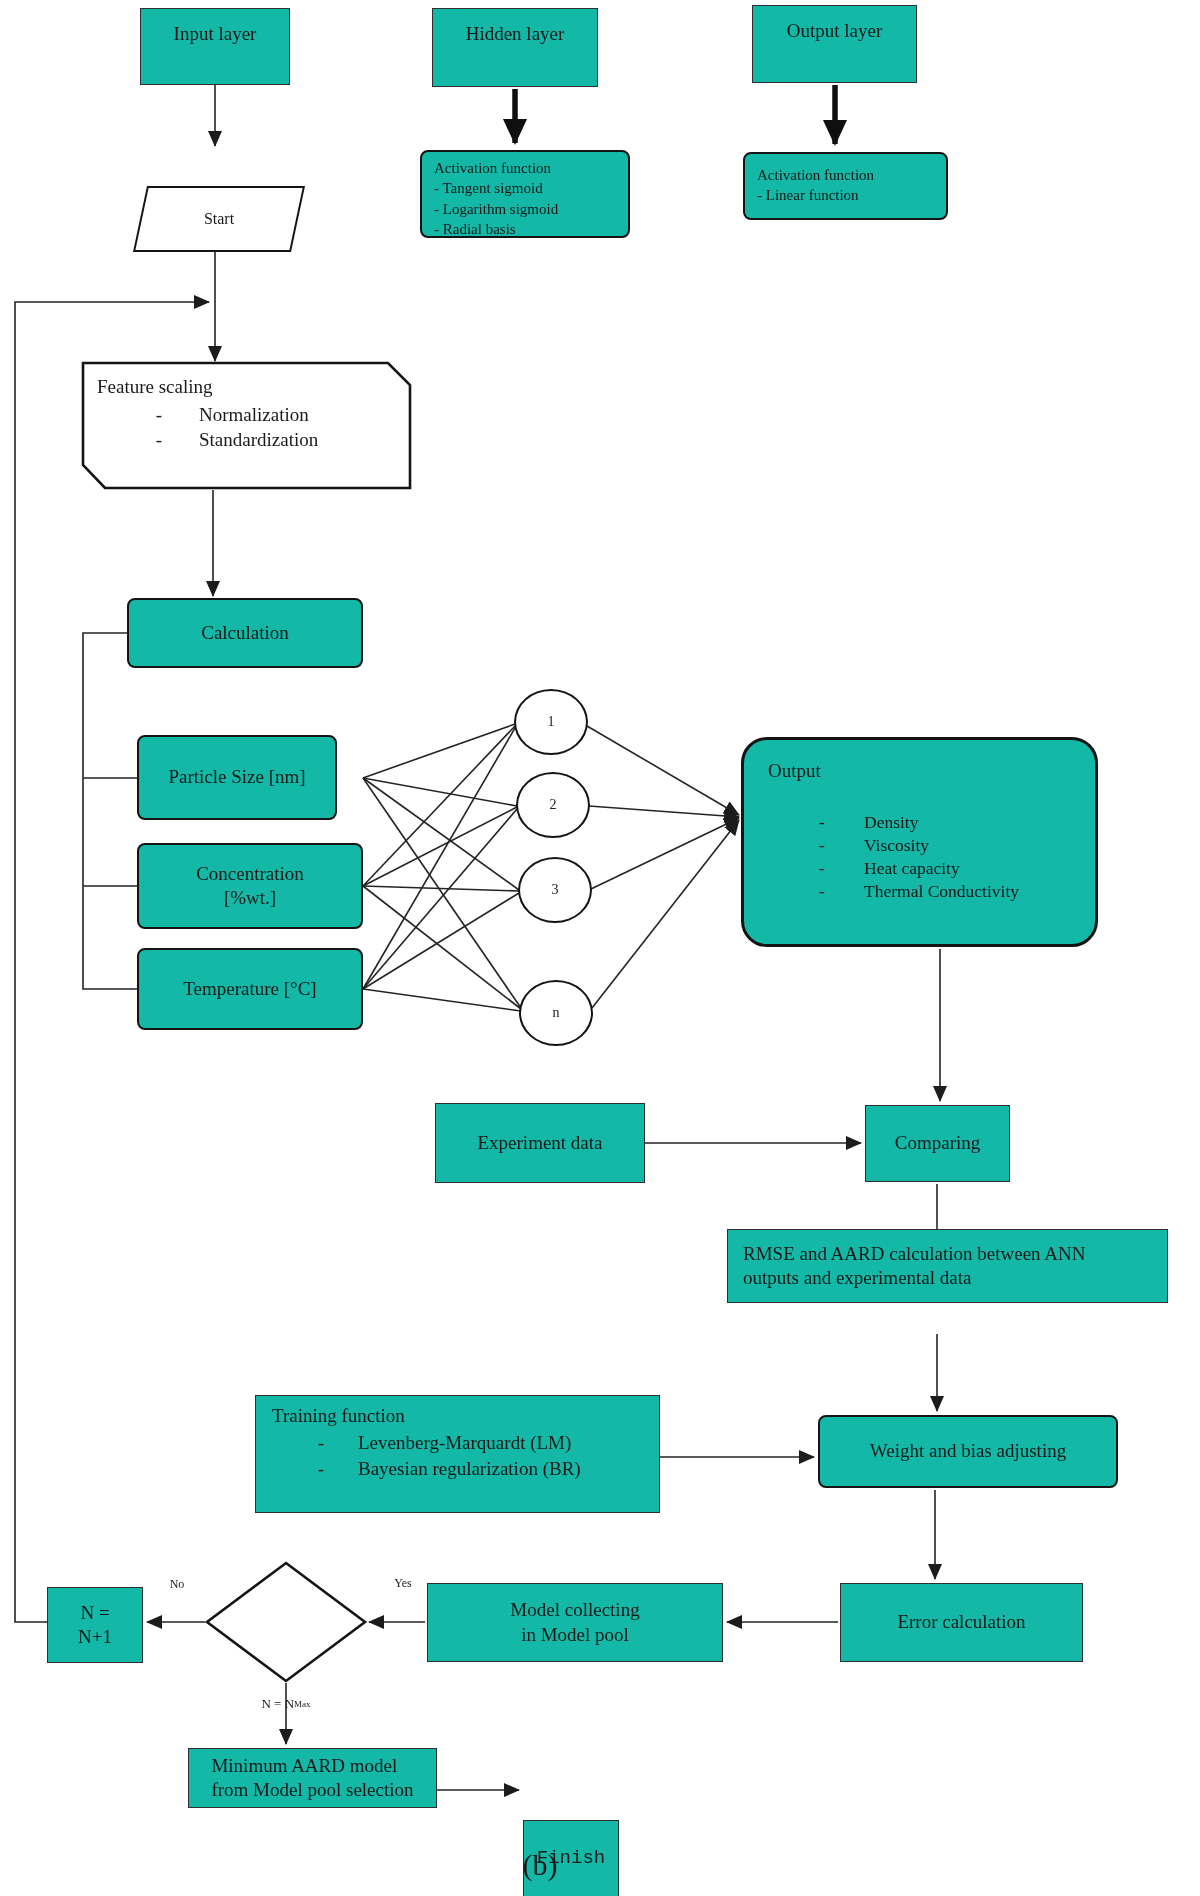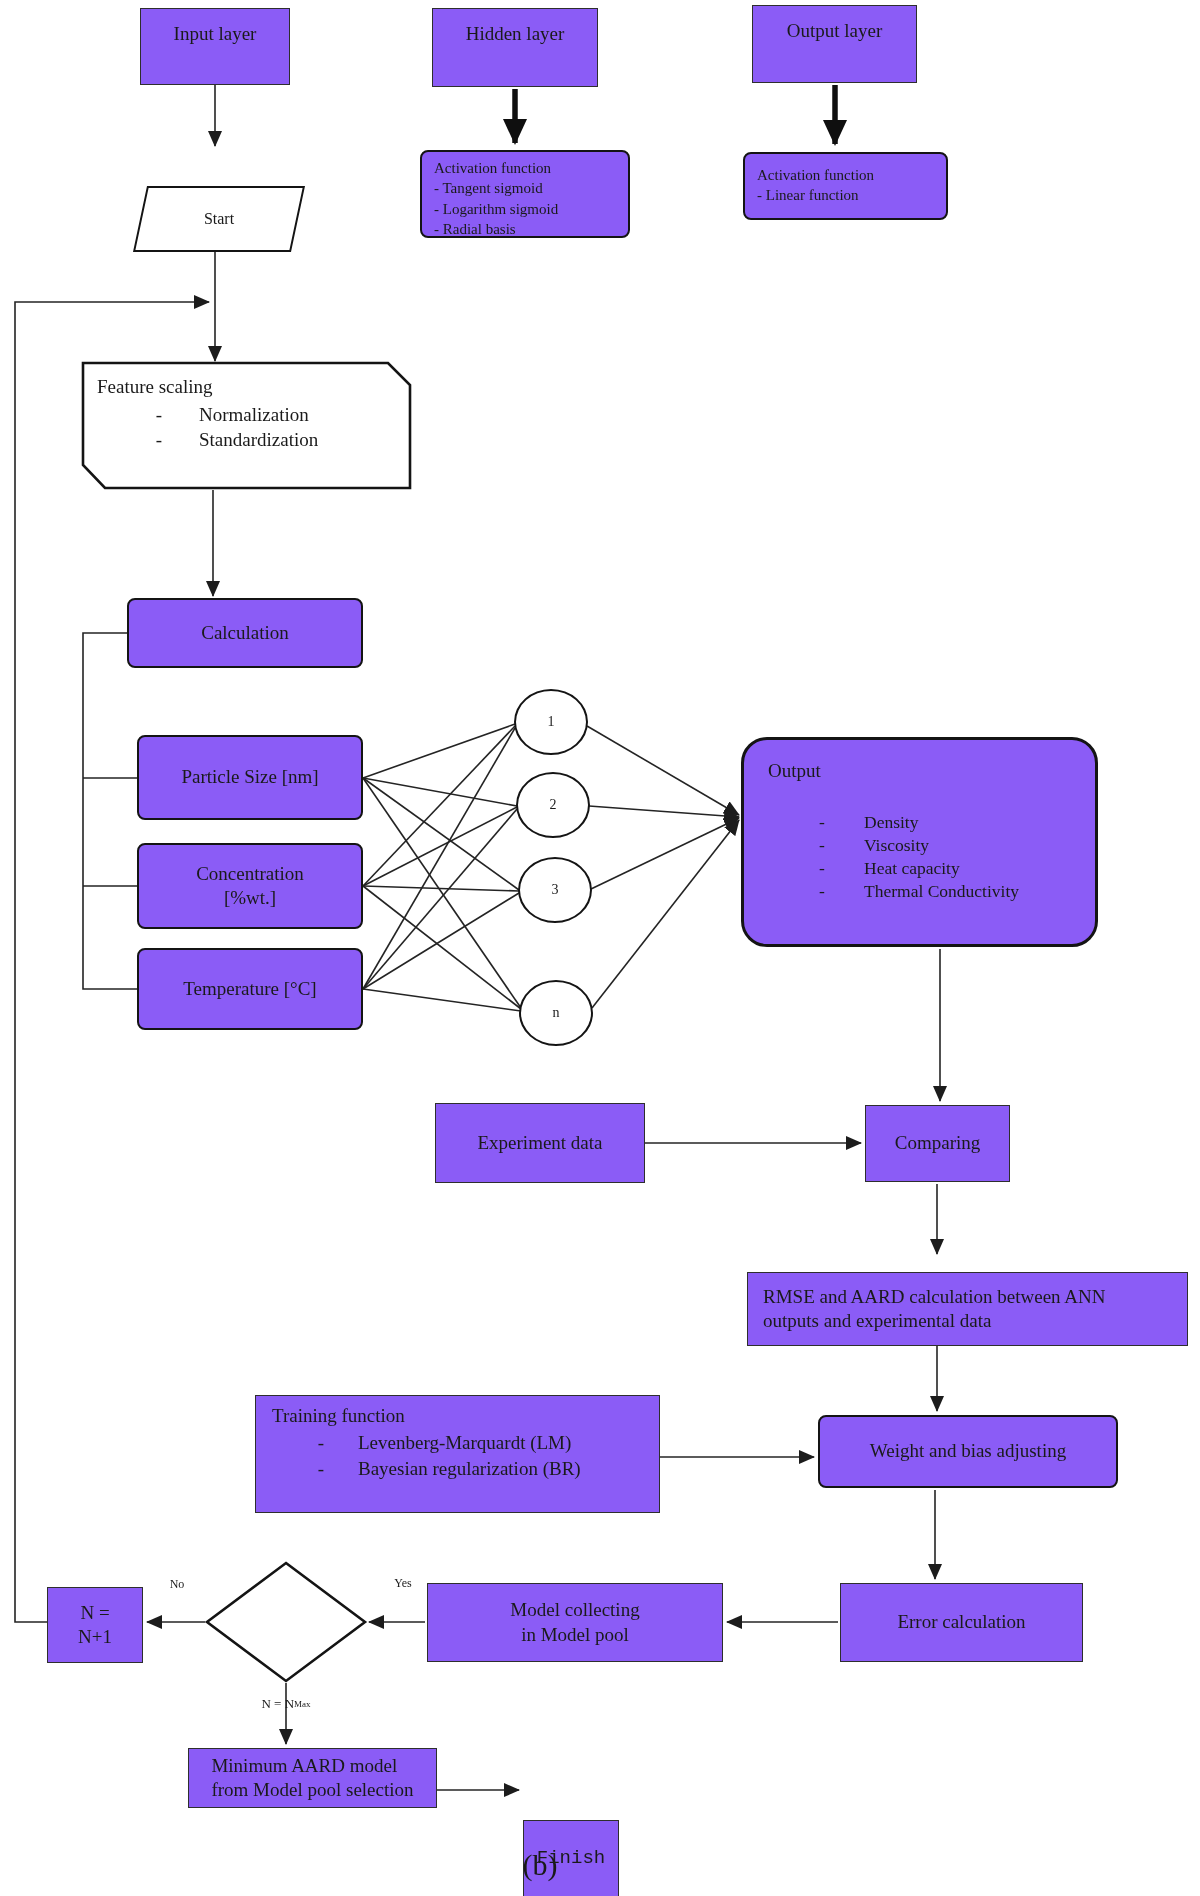--- a/index.html
+++ b/index.html
@@ -1,20 +1,20 @@
 <!DOCTYPE html>
 <html><head>
 <meta charset="utf-8">
 <style>
   * { margin:0; padding:0; box-sizing:border-box; }
   html,body { background:#ffffff; }
   body { font-family:"Liberation Serif","DejaVu Serif",serif; color:#1a1a1a; }
   #canvas { position:relative; width:1200px; height:1896px; background:#fff; overflow:hidden; }
   svg.layer { position:absolute; left:0; top:0; }
-  .box { position:absolute; background:#8b5cf6; border:1.6px solid #2e2e2e; display:flex;
+  .box { position:absolute; background:#14b8a6; border:1.6px solid #2e2e2e; display:flex;
          align-items:center; justify-content:center; text-align:center;
          font-size:19px; line-height:1.28; }
   .topalign { align-items:flex-start; padding-top:13px; }
   .round { border-width:2.6px; border-radius:8px; border-color:#141414; }
   .biground { border-radius:26px; border-width:3px; }
   .multiline { white-space:pre-line; }
   .plain { position:absolute; background:transparent; border:none; }
   .circle { position:absolute; background:#fff; border:2.6px solid #141414; border-radius:50%;
             display:flex; align-items:center; justify-content:center; font-size:14px; }
   .lbl { position:absolute; font-size:12px; text-align:center; }
@@ -125,21 +125,21 @@
       <span style="margin-left:30px;">Normalization</span>
     </div>
     <div class="lrow" style="margin-left:52px; margin-top:3px; font-size:19px;">
       <span class="bullet" style="width:20px;">-</span>
       <span style="margin-left:30px;">Standardization</span>
     </div>
   </div>
 
   <div class="box round" style="left:127px; top:598px; width:236px; height:70px;">Calculation</div>
 
-  <div class="box round" style="left:137px; top:735px; width:226px; height:85px;">Particle Size [nm]</div>
+  <div class="box round" style="left:137px; top:735px; width:200px; height:85px;">Particle Size [nm]</div>
   <div class="box round multiline" style="left:137px; top:843px; width:226px; height:86px;">Concentration
 [%wt.]</div>
   <div class="box round" style="left:137px; top:948px; width:226px; height:82px;">Temperature [°C]</div>
 
   <div class="circle" style="left:514px; top:689px; width:74px; height:66px;">1</div>
   <div class="circle" style="left:516px; top:772px; width:74px; height:66px;">2</div>
   <div class="circle" style="left:518px; top:857px; width:74px; height:66px;">3</div>
   <div class="circle" style="left:519px; top:980px; width:74px; height:66px;">n</div>
 
   <div class="box round biground" style="left:741px; top:737px; width:357px; height:210px;"></div>
@@ -158,21 +158,21 @@
       <span style="margin-left:34px;">Heat capacity</span>
     </div>
     <div class="lrow" style="margin-left:46px; margin-top:2px; font-size:17.5px;">
       <span class="bullet" style="width:16px;">-</span>
       <span style="margin-left:34px;">Thermal Conductivity</span>
     </div>
   </div>
 
   <div class="box" style="left:435px; top:1103px; width:210px; height:80px;">Experiment data</div>
   <div class="box" style="left:865px; top:1105px; width:145px; height:77px;">Comparing</div>
-  <div class="box multiline" style="left:727px; top:1272px; width:441px; height:74px; justify-content:flex-start; text-align:left; padding-left:15px;margin-left:20px;">RMSE and AARD calculation between ANN
+  <div class="box multiline" style="left:727px; top:1229px; width:441px; height:74px; justify-content:flex-start; text-align:left; padding-left:15px;">RMSE and AARD calculation between ANN
 outputs and experimental data</div>
 
   <div class="box" style="left:255px; top:1395px; width:405px; height:118px;"></div>
   <div class="plain" style="left:272px; top:1405px; width:375px; text-align:left;">
     <div class="listtitle">Training function</div>
     <div class="lrow" style="margin-left:40px; margin-top:5px; font-size:19px;">
       <span class="bullet" style="width:18px;">-</span>
       <span style="margin-left:28px;">Levenberg-Marquardt (LM)</span>
     </div>
     <div class="lrow" style="margin-left:40px; margin-top:4px; font-size:19px;">

